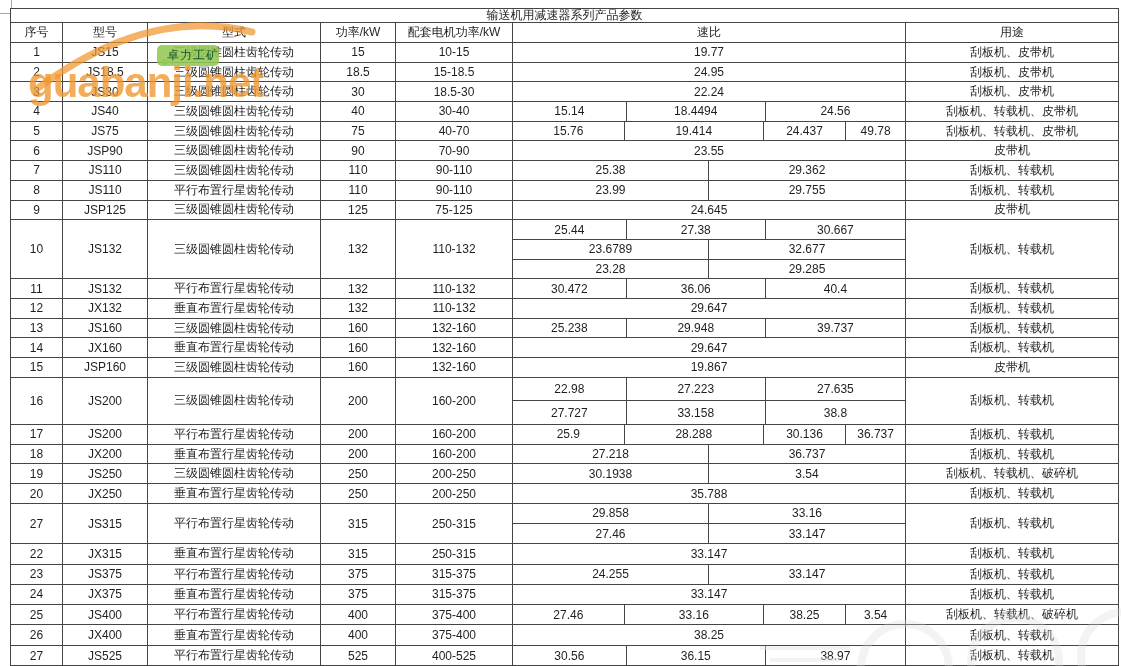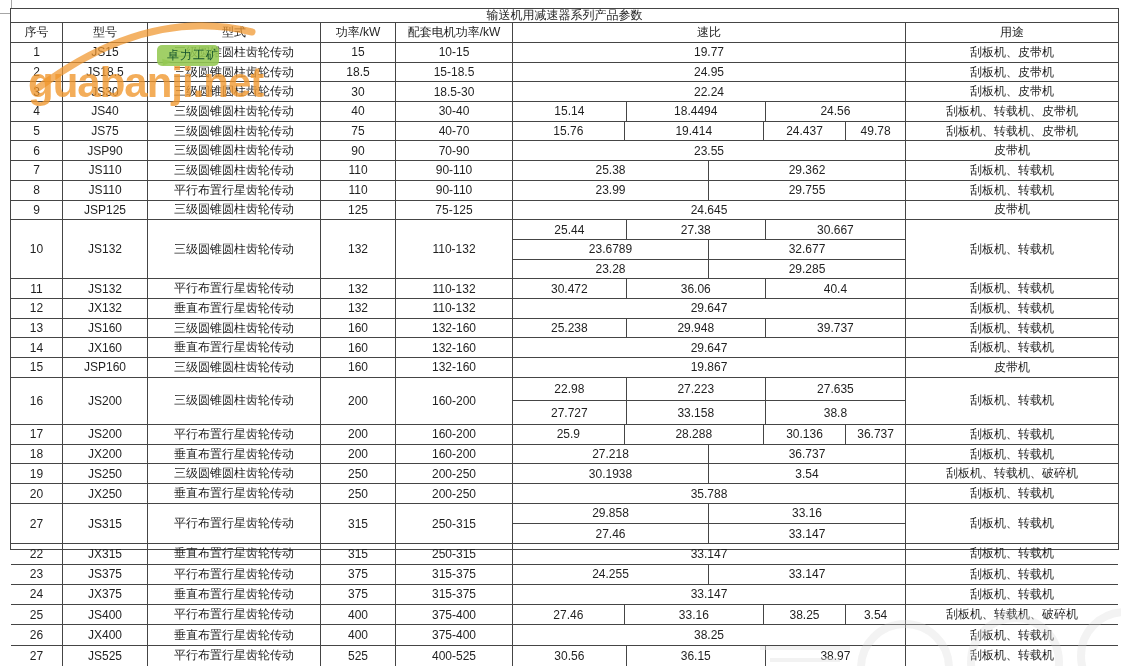--- a/index.html
+++ b/index.html
@@ -9,21 +9,21 @@
     -webkit-font-smoothing:antialiased;
   }
   .page{position:absolute;inset:0;}
   
   .corner-fragment{
     position:absolute;left:0;top:0;width:11px;height:13px;
     border-right:1px solid #a6a6a6;border-bottom:1px solid #a6a6a6;
   }
   
   .table{
-    position:absolute;left:10px;top:8px;width:1109px;height:542px;
+    position:absolute;left:10px;top:8px;width:1109px;height:658px;
     box-sizing:border-box;border:1px solid #454545;background:#fff;
     display:flex;flex-direction:column;
   }
   .title-row{
     flex:0 0 auto;height:14px;box-sizing:border-box;
     border-bottom:1px solid #454545;
     font-size:12px;line-height:13px;text-align:center;overflow:hidden;
   }
   .tr{
     flex:0 0 auto;display:flex;box-sizing:border-box;

